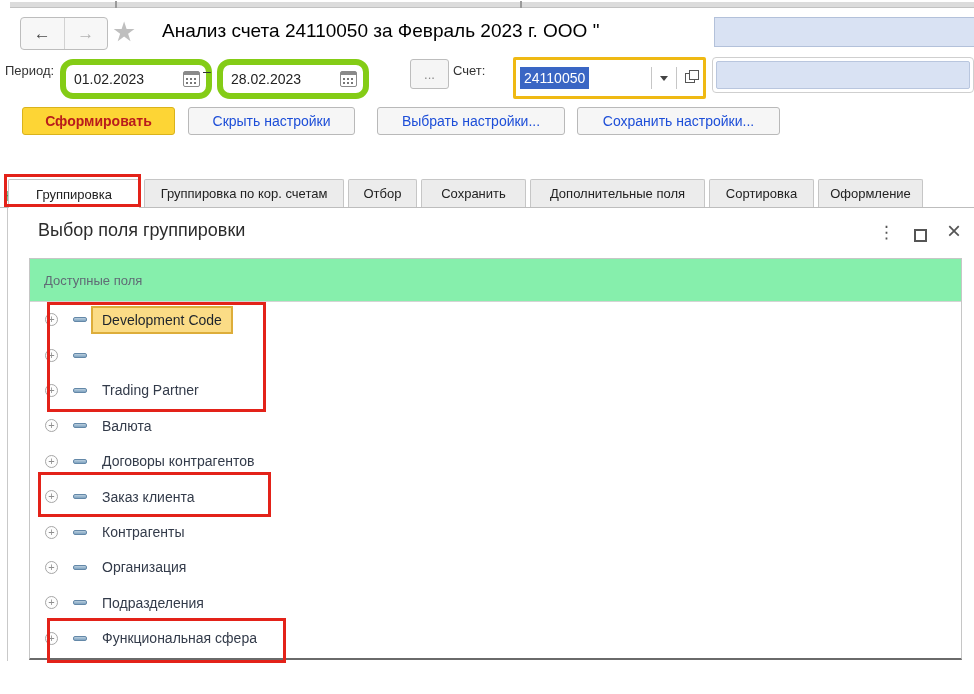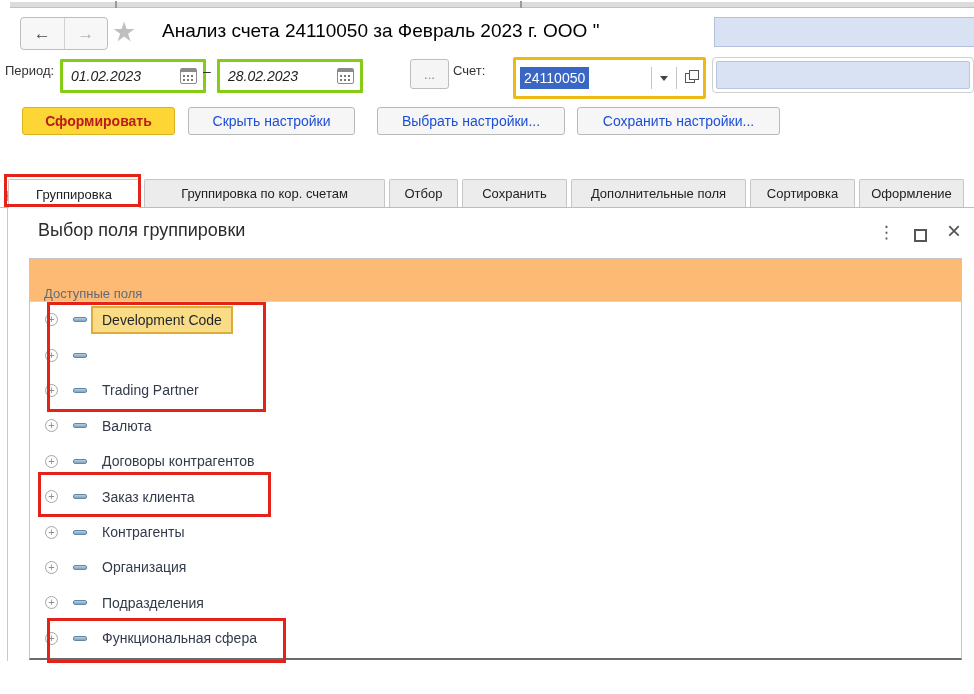--- a/index.html
+++ b/index.html
@@ -20,21 +20,21 @@
   .nav-btn{flex:1;display:flex;align-items:center;justify-content:center;font-size:17px;cursor:pointer;}
   .nav-btn.back{border-right:1px solid #d2d2d2;color:#4a4a4a;}
   .nav-btn.fwd{color:#b3b3b3;}
   .star{left:112px;top:17px;font-size:27px;color:#bfbfbf;line-height:31px;}
   .title{left:162px;top:20px;font-size:19px;color:#000;white-space:nowrap;}
   .redact{background:#d9e2f3;border:1px solid #b3c1da;}
   .redact-title{left:714px;top:17px;width:260px;height:28px;}
 
   
   .lbl{font-size:13px;color:#333;}
-  .field{background:#fff;border:3px solid #84cc16;border-radius:1px;display:flex;align-items:center;font-style:italic;}
+  .field{background:#fff;border:6px solid #84cc16;border-radius:13px;display:flex;align-items:center;}
   .date-field{top:59px;width:140px;height:28px;}
   .date-val{flex:1;padding-left:8px;font-size:14px;color:#222;}
   .cal{width:15px;height:14px;border:1px solid #8a8a8a;border-radius:2px;margin-right:6px;position:relative;background:#fff;cursor:pointer;}
   .cal::before{content:"";position:absolute;left:0;top:0;right:0;height:3px;background:#8a8a8a;}
   .cal::after{content:"";position:absolute;left:2px;top:6px;width:2px;height:2px;background:#777;
     box-shadow:4px 0 #777,8px 0 #777,0 4px #777,4px 4px #777,8px 4px #777;}
   .dash-sep{top:63px;left:203px;font-size:14px;color:#333;}
   .more-btn{left:410px;top:59px;width:37px;height:28px;font-size:13px;color:#8a8a8a;
     background:#f5f5f5;border:1px solid #bdbdbd;border-radius:3px;display:flex;align-items:center;justify-content:center;cursor:pointer;}
 
@@ -61,38 +61,38 @@
 
   .settings-label{left:5px;top:148px;font-size:15px;color:#2eac66;margin-top:39px;}
 
   
   .tabbar{left:0;top:180px;width:974px;height:28px;border-bottom:1px solid #bdbdbd;display:flex;align-items:flex-end;box-sizing:border-box;}
   .tab{height:28px;box-sizing:border-box;display:flex;align-items:center;justify-content:center;
     font-size:13px;color:#222;background:#ececec;border:1px solid #c6c6c6;border-bottom:none;
     border-radius:2px 2px 0 0;margin-left:4px;cursor:pointer;white-space:nowrap;}
   .tab.active{background:#fff;height:29px;margin-bottom:-1px;}
   .tab:nth-child(1){margin-left:8px;width:132px;}
-  .tab:nth-child(2){width:241px;}
+  .tab:nth-child(2){width:200px;}
   .tab:nth-child(3){width:69px;}
   .tab:nth-child(4){width:105px;}
   .tab:nth-child(5){width:175px;}
   .tab:nth-child(6){width:105px;}
   .tab:nth-child(7){width:105px;}
 
   
   .panel-border{left:7px;top:208px;width:1px;height:453px;background:#c9c9c9;}
   .dlg-title{left:38px;top:220px;font-size:18px;color:#2b2b2b;}
   .dlg-ctrl{color:#555;cursor:pointer;}
   .dlg-more{left:878px;top:222px;font-size:17px;}
   .dlg-max{left:914px;top:229px;width:13px;height:13px;border:2px solid #555;box-sizing:border-box;background:transparent;}
   .dlg-close{left:947px;top:217px;font-size:24px;}
 
   
   .listbox{left:29px;top:258px;width:933px;height:402px;border:1px solid #c6c6c6;border-bottom:2px solid #6a6a6a;box-sizing:border-box;background:#fff;}
-  .list-header{height:43px;background:#fdba74;border-bottom:1px solid #d4d4d4;display:flex;align-items:flex-end;box-sizing:border-box;}
+  .list-header{height:43px;background:#86efac;border-bottom:1px solid #d4d4d4;display:flex;align-items:center;box-sizing:border-box;}
   .list-header span{margin-left:14px;font-size:13px;color:#606b75;}
   .row{height:35.4px;display:flex;align-items:center;position:relative;cursor:default;}
   .expander{position:absolute;left:15px;width:13px;height:13px;border:1px solid #a6a6a6;border-radius:50%;
     color:#8f8f8f;font-size:11px;line-height:11px;text-align:center;background:#fdfdfd;box-sizing:border-box;cursor:pointer;}
   .dash-ic{position:absolute;left:43px;width:14px;height:5px;border:1px solid #6488a8;border-radius:2px;
     background:linear-gradient(#b9cede,#7fa3c0);box-sizing:border-box;}
   .row-label{position:absolute;left:61px;font-size:14px;color:#333b4a;padding:4px 9px;border:2px solid transparent;white-space:nowrap;}
   .row-label.hl{background:#fbdc86;border-color:#ddad3a;color:#1d242c;}
 
   

